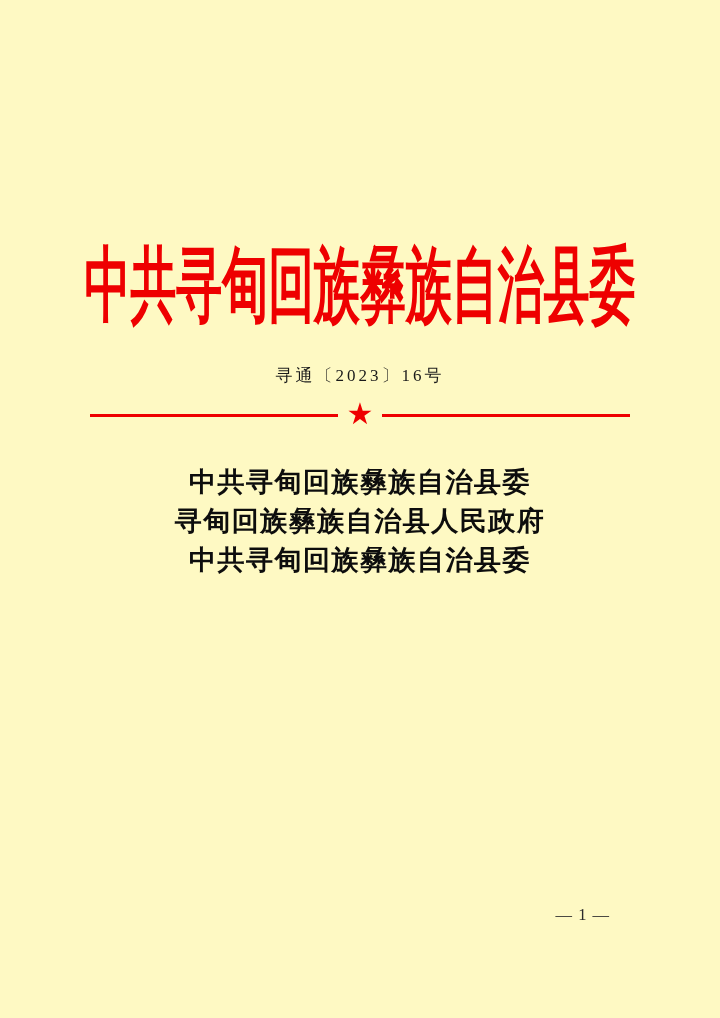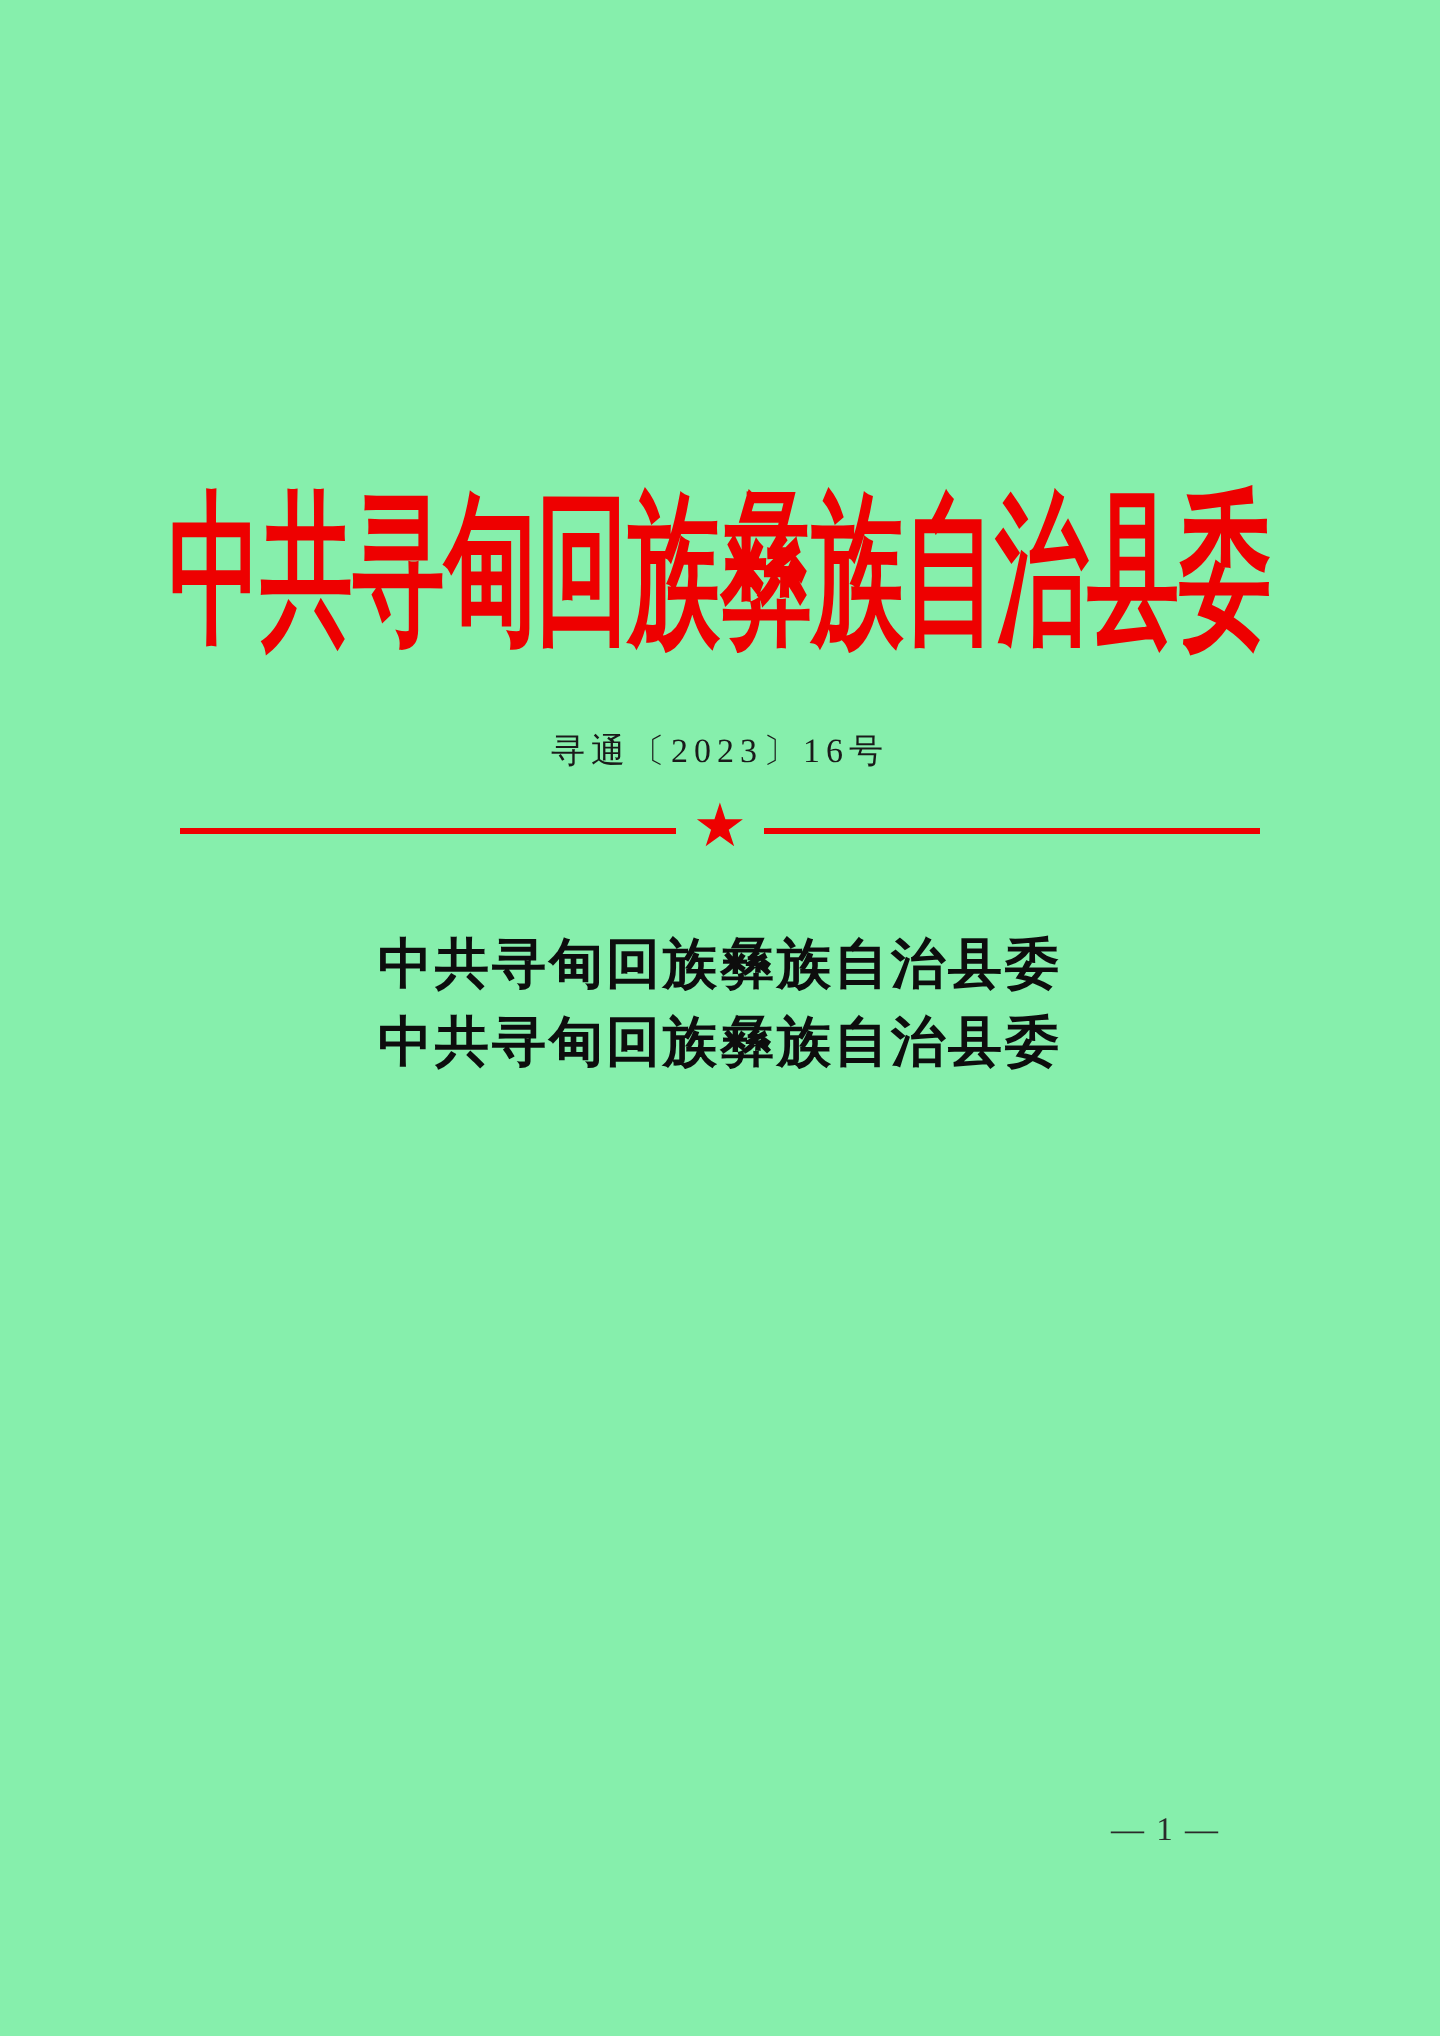--- a/index.html
+++ b/index.html
@@ -3,21 +3,21 @@
 <meta charset="utf-8">
 <style>
   * { margin: 0; padding: 0; box-sizing: border-box; }
   html, body { background: #ffffff; }
   body { width: 720px; }
 
   .page {
     position: relative;
     width: 720px;
     height: 1018px;
-    background: #86efac;
+    background: #fef9c3;
     overflow: hidden;
     font-family: "Liberation Serif", "DejaVu Serif", serif;
     color: #151515;
   }
 
   
   .masthead {
     margin-top: 243px;
     display: flex;
     justify-content: center;
@@ -107,20 +107,21 @@
   <div class="doc-number">寻通〔2023〕16号</div>
 
   <div class="rule">
     <div class="rule-seg"></div>
     <div class="rule-star">★</div>
     <div class="rule-seg"></div>
   </div>
 
   <div class="title-block">
     <div>中共寻甸回族彝族自治县委</div>
+    <div>寻甸回族彝族自治县人民政府</div>
     <div>中共寻甸回族彝族自治县委</div>
   </div>
 
   <div class="body-block">
   </div>
 
   <div class="page-number">— 1 —</div>
 
 </div>
 

